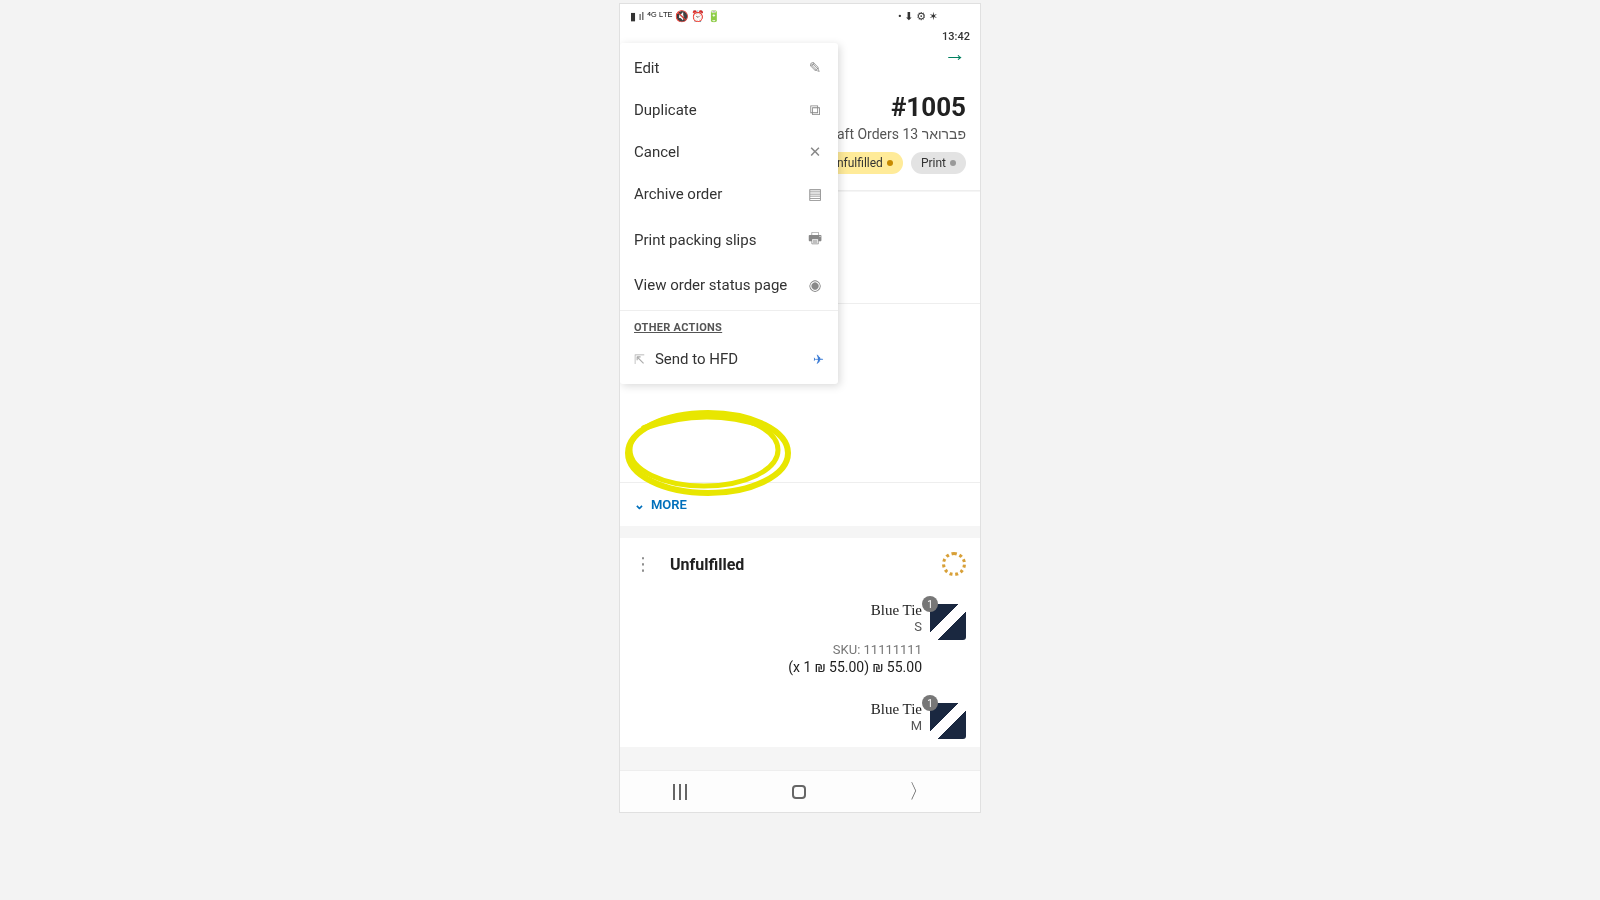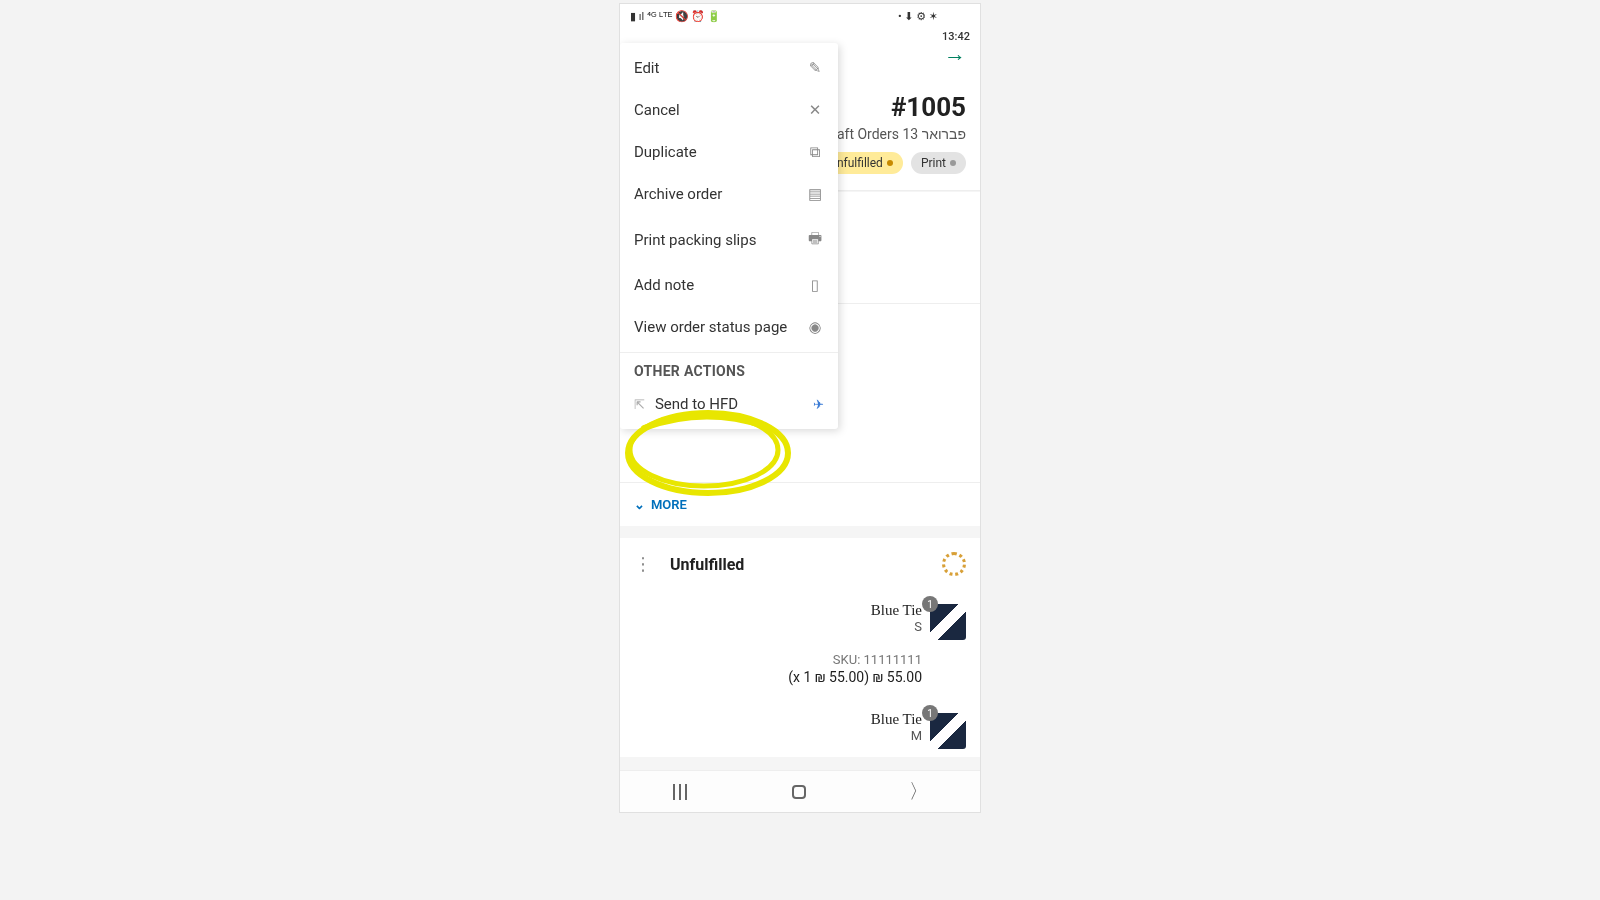--- a/index.html
+++ b/index.html
@@ -114,25 +114,26 @@
     cursor: pointer;
   }
   .popup-item .icon {
     color: #888;
     font-size: 15px;
     width: 18px;
     text-align: center;
   }
   .popup-sep { border-top: 1px solid #eee; margin: 4px 0 0; }
   .popup-heading {
-    font-size: 14px;
+    font-size: 11px;
     font-weight: 700;
     color: #555;
     padding: 10px 14px 4px;
     letter-spacing: 0.3px;
+    text-decoration: underline;
   }
   .popup-item.other { padding: 12px 14px; }
   .popup-item.other .ext {
     color: #aaa;
     font-size: 13px;
     margin-right: 10px;
   }
   .popup-item.other .row-left { display:flex; align-items:center; }
   .hfd-icon { font-size: 13px; color: #3a7bd5; }
 
@@ -208,21 +209,21 @@
     border-radius: 50%;
     background: #777;
     color: #fff;
     font-size: 10px;
     display: flex;
     align-items: center;
     justify-content: center;
   }
   .li-name { font-size: 15px; color: #212121; font-family: Liberation Serif, serif; }
   .li-variant { font-size: 13px; color: #555; }
-  .li-sku { font-size: 13px; color: #777; margin-top:18px;}
+  .li-sku { font-size: 13px; color: #777; margin-top:8px;}
   .li-price { font-size: 14px; color: #212121; margin-top:2px;}
 
   
   .android-nav {
     position: absolute;
     bottom: 0;
     left: 0;
     right: 0;
     height: 42px;
     background: #fdfdfd;
@@ -271,38 +272,34 @@
   </div>
 
   <div class="gap"></div>
 
   <div class="popup">
     <div class="popup-item">
       <span>Edit</span>
       <span class="icon">✎</span>
     </div>
     <div class="popup-item">
+      <span>Duplicate</span>
+      <span class="icon">⧉</span>
+    </div>
+    <div class="popup-item">
       <span>Cancel</span>
       <span class="icon">✕</span>
     </div>
     <div class="popup-item">
-      <span>Duplicate</span>
-      <span class="icon">⧉</span>
-    </div>
-    <div class="popup-item">
       <span>Archive order</span>
       <span class="icon">▤</span>
     </div>
     <div class="popup-item">
       <span>Print packing slips</span>
       <span class="icon">🖶</span>
-    </div>
-    <div class="popup-item">
-      <span>Add note</span>
-      <span class="icon">▯</span>
     </div>
     <div class="popup-item">
       <span>View order status page</span>
       <span class="icon">◉</span>
     </div>
     <div class="popup-sep"></div>
     <div class="popup-heading">OTHER ACTIONS</div>
     <div class="popup-item other">
       <span class="row-left">
         <span class="ext">⇱</span>

